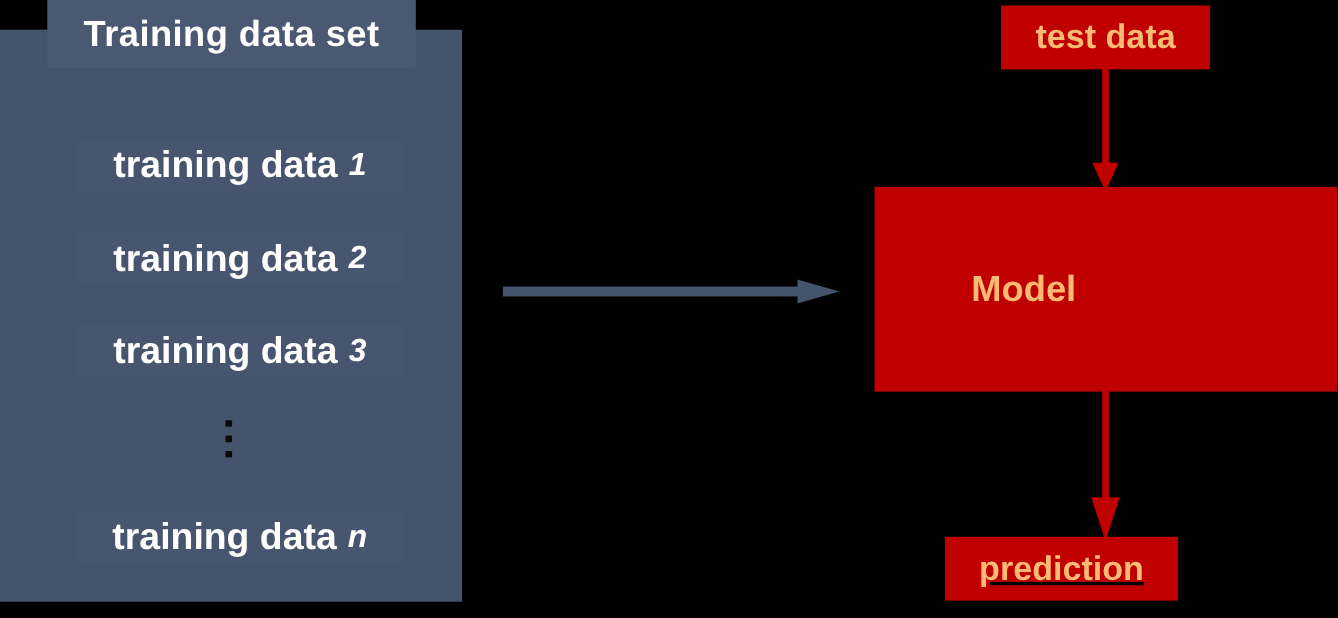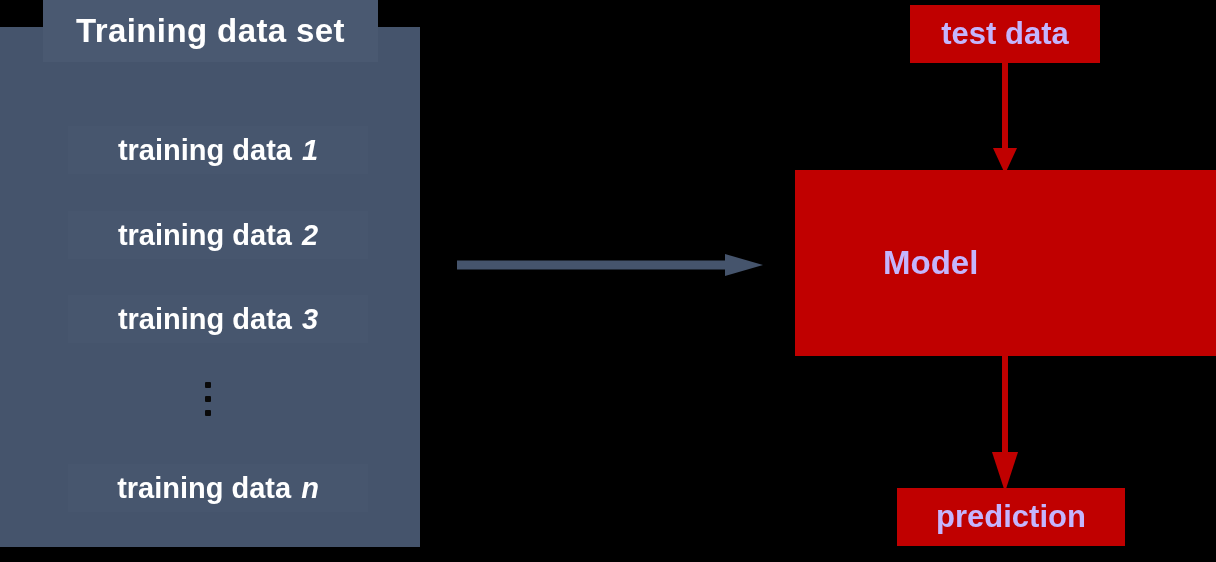--- a/index.html
+++ b/index.html
@@ -49,21 +49,21 @@
     left: 68px;
     width: 300px;
     height: 48px;
     background: #47566E;
     display: flex;
     align-items: center;
     justify-content: center;
   }
   .data-row .label {
     color: #FFFFFF;
-    font-size: 29px;
+    font-size: 34px;
     font-weight: bold;
     white-space: nowrap;
   }
   .data-row .idx {
     color: #FFFFFF;
     font-size: 29px;
     font-weight: bold;
     font-style: italic;
     margin-left: 10px;
   }
@@ -102,21 +102,21 @@
 
   
   .red-box {
     position: absolute;
     background: #C00000;
     display: flex;
     align-items: center;
     justify-content: center;
   }
   .red-box .txt {
-    color: #c4b5fd;
+    color: #fdba74;
     font-weight: bold;
     white-space: nowrap;
   }
 
   .box-test {
     left: 910px;
     top: 5px;
     width: 190px;
     height: 58px;
   }
@@ -127,24 +127,25 @@
     top: 170px;
     width: 421px;
     height: 186px;
     justify-content: flex-start;
     padding-left: 88px;
     box-sizing: border-box;
   }
   .box-model .txt { font-size: 33px; }
 
   .box-prediction {
-    left: 897px;
+    left: 859px;
     top: 488px;
-    width: 228px;
+    width: 212px;
     height: 58px;
+    text-decoration: underline;
   }
   .box-prediction .txt { font-size: 31px; }
 
   
   .v-arrow {
     position: absolute;
   }
   .arrow-test-model {
     left: 985px;
     top: 60px;

